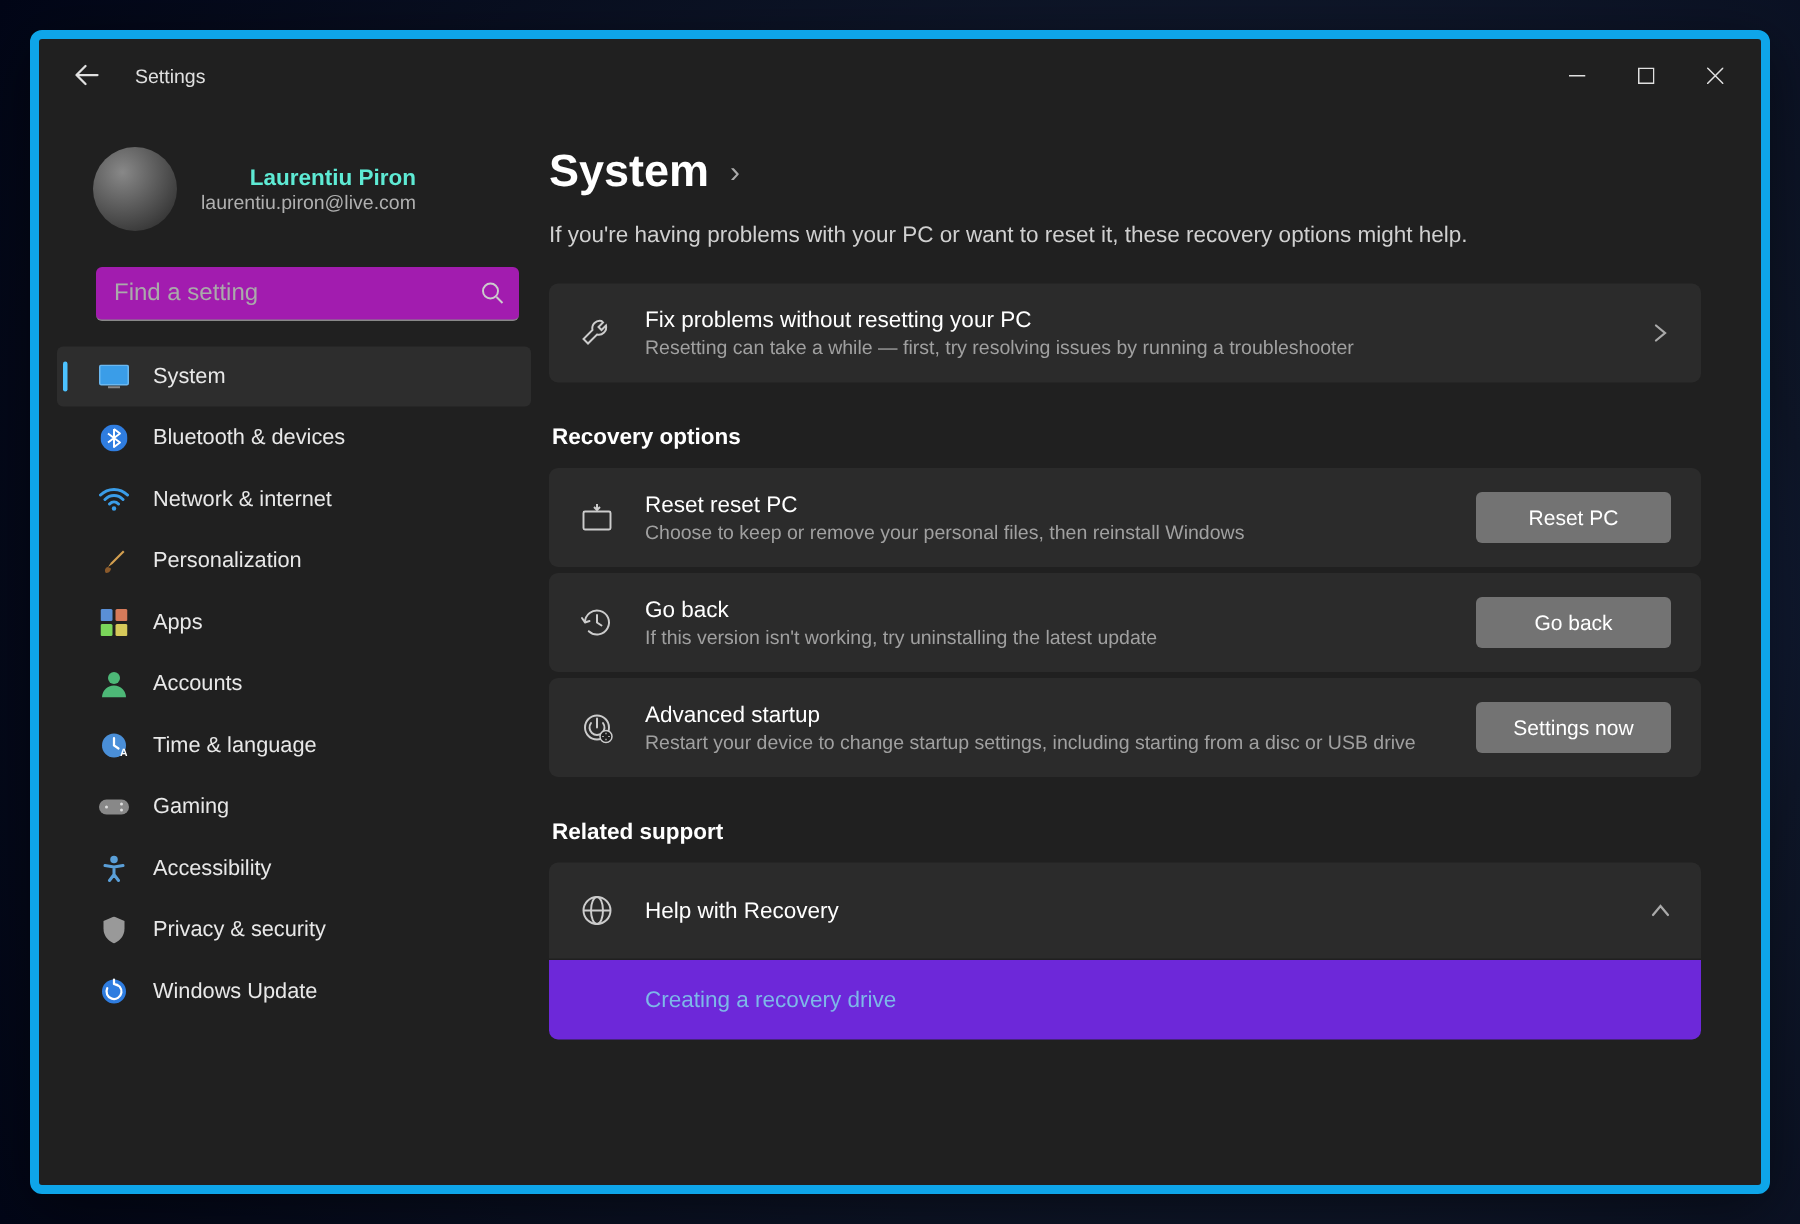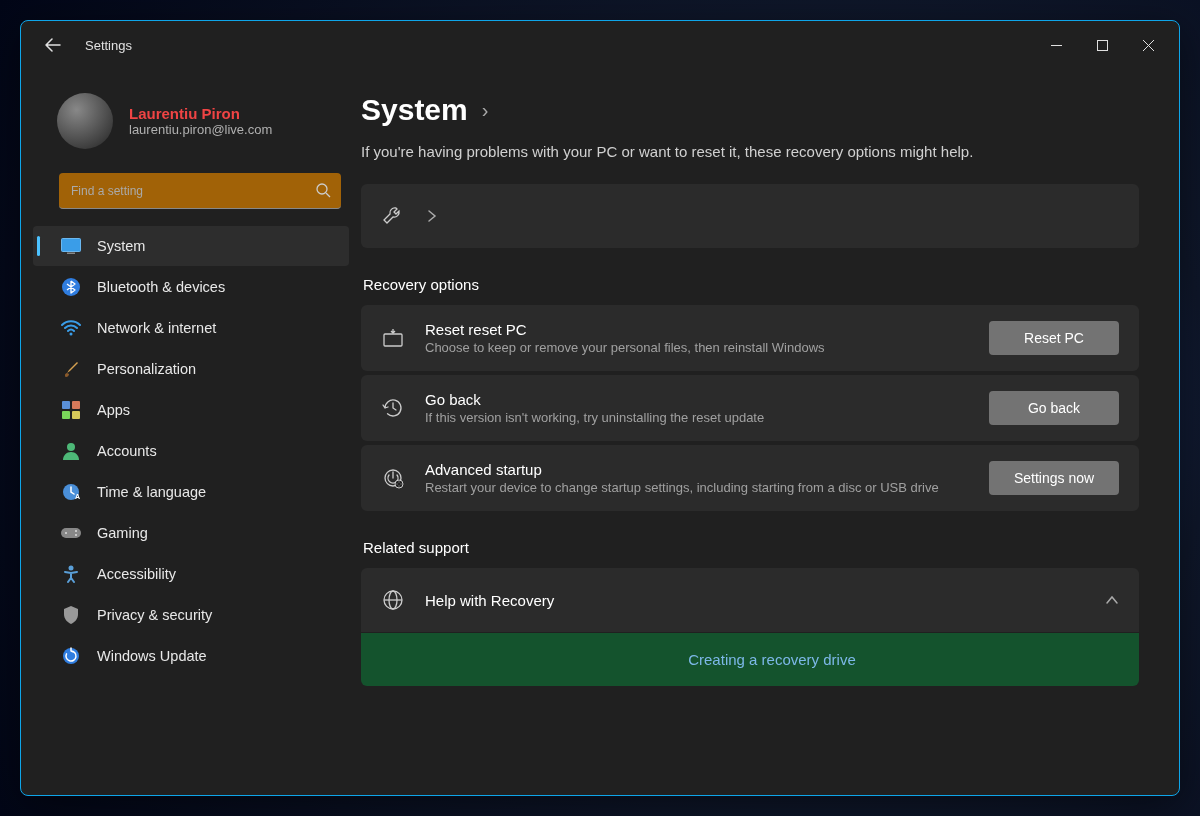--- a/index.html
+++ b/index.html
@@ -5,44 +5,44 @@
 * { margin: 0; padding: 0; box-sizing: border-box; font-family: 'Segoe UI', sans-serif; }
 body {
   width: 1200px; height: 816px;
   background: radial-gradient(circle at 70% 50%, #1e3a8a 0%, #0f172a 40%, #020617 100%);
   display: flex; align-items: center; justify-content: center;
 }
 .window {
   width: 1160px; height: 776px;
   background: #202020;
   border-radius: 8px;
-  border: 1px solid #0ea5e9;
+  border: 6px solid #0ea5e9;
   display: flex; flex-direction: column;
   overflow: hidden;
   box-shadow: 0 10px 40px rgba(0,0,0,0.5);
 }
 .titlebar {
   height: 48px; display: flex; align-items: center;
   padding: 0 8px 0 16px;
   color: #e0e0e0;
 }
 .titlebar .back { width: 32px; height: 32px; display:flex; align-items:center; justify-content:center; cursor:pointer; border-radius:4px; }
 .titlebar .title { margin-left: 16px; font-size: 13px; }
 .titlebar .win-controls { margin-left: auto; display: flex; }
 .titlebar .win-btn { width: 46px; height: 32px; display:flex; align-items:center; justify-content:center; cursor:pointer; color:#e0e0e0; }
 .body { flex:1; display:flex; overflow:hidden; }
 .sidebar { width: 340px; display:flex; flex-direction:column; padding: 16px 4px 16px 4px; }
 .user { display:flex; align-items:center; padding: 8px 16px 16px 32px; }
 .avatar { width: 56px; height: 56px; border-radius:50%; background: radial-gradient(circle at 35% 30%, #888, #222); margin-right:16px; flex-shrink:0; }
-.user-name { font-size:15px; color:#ef4444; font-weight:600; }
+.user-name { font-size:15px; color:#5eead4; font-weight:600;text-align:right; }
 .user-email { font-size:13px; color:#b0b0b0; }
 .search { margin: 8px 16px 16px 34px; position:relative; }
 .search input {
-  width: 100%; height: 36px; background:#a16207; border:none; border-bottom:1px solid #888;
-  border-radius:4px; padding: 0 36px 0 12px; color:#fff; font-size:12px; outline:none;
+  width: 100%; height: 36px; background:#a21caf; border:none; border-bottom:1px solid #888;
+  border-radius:4px; padding: 0 36px 0 12px; color:#fff; font-size:16px; outline:none;
 }
 .search input::placeholder { color:#aaa; }
 .search .search-icon { position:absolute; right:10px; top:9px; color:#ccc; }
 .nav { flex:1; overflow-y:auto; padding: 0 8px; }
 .nav-item {
   display:flex; align-items:center; height:40px; padding: 0 12px 0 28px;
   border-radius:4px; cursor:pointer; color:#e8e8e8; font-size:14.5px; margin: 1px 0; position:relative;
 }
 .nav-item.active { background:#2d2d2d; }
 .nav-item.active::before { content:''; position:absolute; left:4px; top:10px; width:3px; height:20px; background:#4cc2ff; border-radius:2px; }
@@ -54,26 +54,26 @@
 .subtitle { color:#d0d0d0; font-size:15px; margin-bottom:24px; }
 .card {
   background:#2b2b2b; border-radius:6px; padding:16px 20px; display:flex; align-items:center;
   margin-bottom:4px; min-height:64px;
 }
 .card-icon { width:24px; height:24px; color:#d0d0d0; margin-right:20px; flex-shrink:0; display:flex; align-items:center; justify-content:center; }
 .card-body { flex:1; }
 .card-title { color:#fff; font-size:15px; }
 .card-desc { color:#a0a0a0; font-size:13px; margin-top:2px; }
 .card-action-chev { color:#aaa; }
-.section-title { color:#fff; font-size:15px; font-weight:400; margin: 28px 0 12px 2px; }
+.section-title { color:#fff; font-size:15px; font-weight:700; margin: 28px 0 12px 2px; }
 .btn {
   background:#737373; color:#fff; border:none; border-radius:4px;
   height:34px; padding:0 20px; font-size:14px; cursor:pointer; min-width:130px;
 }
-.help-link { color:#7db8e8; font-size:15px; padding: 18px 20px 18px 64px; background:#14532d; border-radius: 0 0 6px 6px; cursor:pointer;text-align:center; }
+.help-link { color:#7db8e8; font-size:15px; padding: 18px 20px 18px 64px; background:#6d28d9; border-radius: 0 0 6px 6px; cursor:pointer; }
 svg { display:block; }
 </style>
 </head>
 <body>
 
 <div class="window">
   <div class="titlebar">
     <div class="back">
       <svg width="16" height="16" viewBox="0 0 16 16">
           <path d="M7 2 1 8l6 6M1 8h14" stroke="#e0e0e0" stroke-width="1.5" fill="none" stroke-linecap="round" stroke-linejoin="round"></path>
@@ -230,20 +230,24 @@
         <span class="chev">›</span>
       </div>
       <p class="subtitle">If you're having problems with your PC or want to reset it, these recovery options might help.</p>
 
       <div class="card">
         <span class="card-icon">
           <svg width="22" height="22" viewBox="0 0 22 22">
               <path d="M14 3a5 5 0 0 0-6 6l-6 6 3 3 6-6a5 5 0 0 0 6-6l-3 3-2-2 3-3-1-1z" stroke="#ccc" stroke-width="1.3" fill="none"></path>
             </svg>
         </span>
+        <div class="card-body">
+          <div class="card-title">Fix problems without resetting your PC</div>
+          <div class="card-desc">Resetting can take a while — first, try resolving issues by running a troubleshooter</div>
+        </div>
         <span class="card-action-chev">
           <svg width="14" height="14" viewBox="0 0 14 14">
               <path d="M4 2l6 5-6 5" stroke="#aaa" stroke-width="1.5" fill="none" stroke-linecap="round"></path>
             </svg>
         </span>
       </div>
 
       <h3 class="section-title">Recovery options</h3>
 
       <div class="card">
@@ -262,21 +266,21 @@
 
       <div class="card">
         <span class="card-icon">
           <svg width="22" height="22" viewBox="0 0 22 22">
               <path d="M3 11a8 8 0 1 1 2.5 5.8M3 11l-2-3m2 3l3-1" stroke="#ccc" stroke-width="1.3" fill="none" stroke-linecap="round"></path>
               <path d="M11 6v5l3 2" stroke="#ccc" stroke-width="1.3" fill="none" stroke-linecap="round"></path>
             </svg>
         </span>
         <div class="card-body">
           <div class="card-title">Go back</div>
-          <div class="card-desc">If this version isn't working, try uninstalling the reset update</div>
+          <div class="card-desc">If this version isn't working, try uninstalling the latest update</div>
         </div>
         <button class="btn">Go back</button>
       </div>
 
       <div class="card">
         <span class="card-icon">
           <svg width="22" height="22" viewBox="0 0 22 22">
               <circle cx="11" cy="11" r="8" stroke="#ccc" stroke-width="1.3" fill="none"></circle>
               <path d="M11 5v6M7 8a5 5 0 1 0 8 0" stroke="#ccc" stroke-width="1.3" fill="none" stroke-linecap="round"></path>
               <circle cx="17" cy="17" r="4" fill="#202020" stroke="#ccc" stroke-width="1"></circle>

